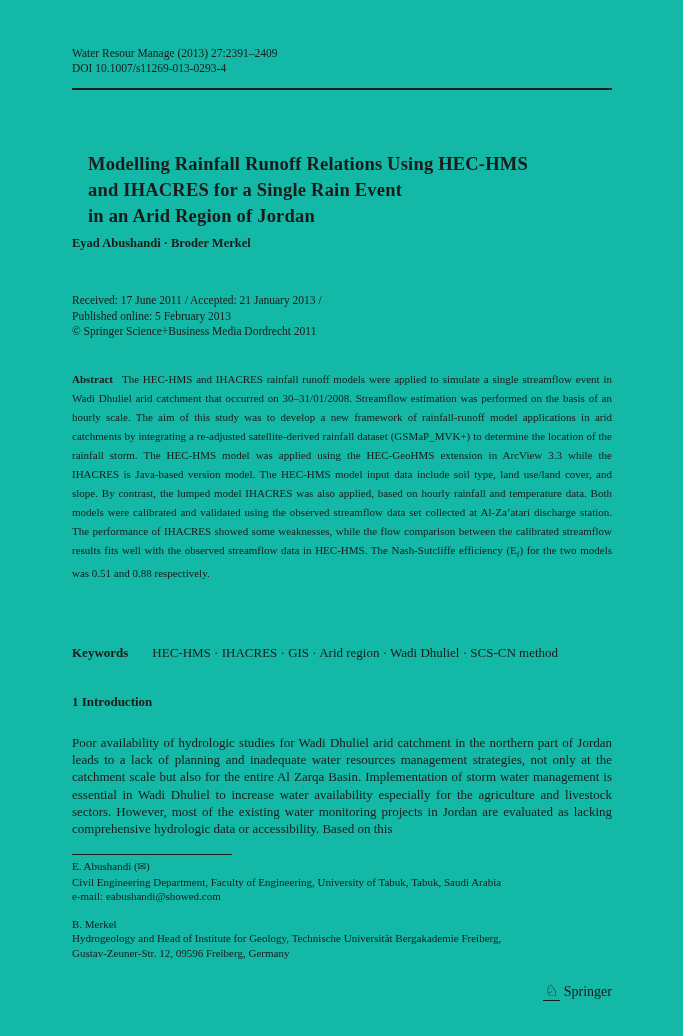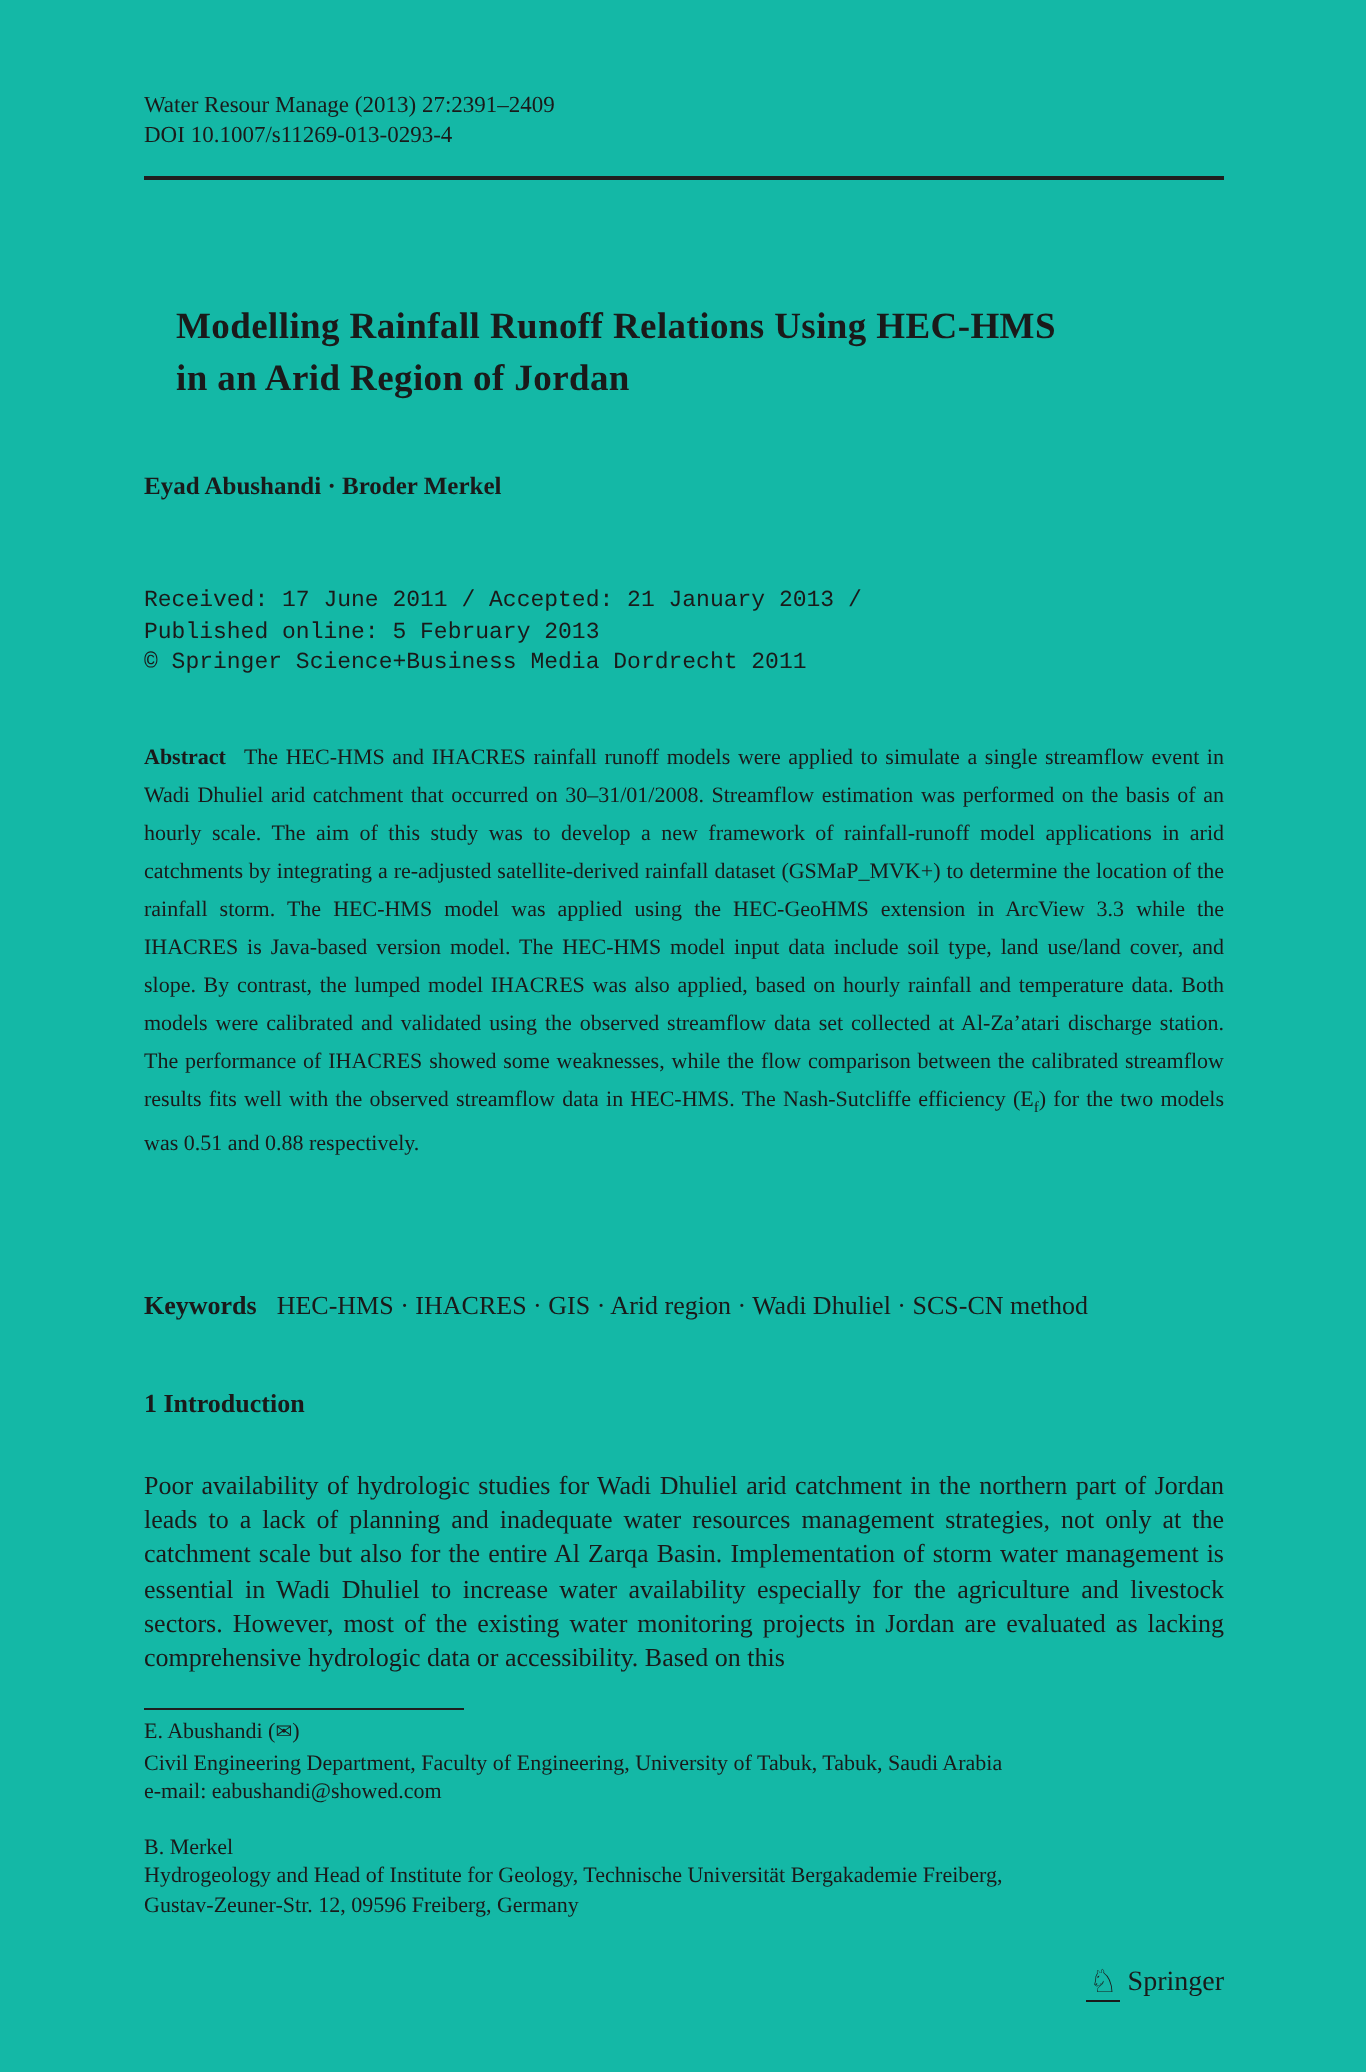--- a/index.html
+++ b/index.html
@@ -25,33 +25,33 @@
     margin: 16px; font-size: 18.5px; font-weight: bold; line-height: 26px;
     letter-spacing: 0.2px;
   }
   .title .tline { display: block; }
   .authors {
     position: absolute; left: 72px; top: 236px;
     font-size: 12.5px; font-weight: bold;
   }
   .received {
     position: absolute; left: 72px; top: 293px;
-    font-size: 11.5px; line-height: 15.5px; font-family: Liberation Mono, monospace;
+    font-size: 11.5px; line-height: 15.5px;
   }
   .abstract {
     position: absolute; left: 72px; top: 370px; width: 540px;
     margin: 0; font-size: 11px; line-height: 19px; text-align: justify;
   }
   .abstract .inline-heading { margin-right: 9px; }
   .abstract sub { font-size: 0.7em; }
   .keywords {
     position: absolute; left: 72px; top: 645px; width: 560px;
     margin: 0; font-size: 13px;
   }
-  .keywords .inline-heading { margin-right: 10px; }
+  .keywords .inline-heading { margin-right: 24px; }
   .section-heading {
     position: absolute; left: 72px; top: 694px;
     margin: 0; font-size: 13px; font-weight: bold;
   }
   .intro {
     position: absolute; left: 72px; top: 734px; width: 540px;
     margin: 0; font-size: 13px; line-height: 17.2px; text-align: justify;
   }
   .footnote-rule {
     position: absolute; left: 72px; top: 854px;
@@ -82,20 +82,21 @@
 
   <header class="journal-header">
     <div>Water Resour Manage (2013) 27:2391–2409</div>
     <div>DOI 10.1007/s11269-013-0293-4</div>
   </header>
 
   <div class="header-rule"></div>
 
   <h1 class="title">
     <span class="tline">Modelling Rainfall Runoff Relations Using HEC-HMS</span>
+    <span class="tline">and IHACRES for a Single Rain Event</span>
     <span class="tline">in an Arid Region of Jordan</span>
   </h1>
 
   <div class="authors">Eyad Abushandi · Broder Merkel</div>
 
   <div class="received">
     <div>Received: 17 June 2011 / Accepted: 21 January 2013 /</div>
     <div>Published online: 5 February 2013</div>
     <div>© Springer Science+Business Media Dordrecht 2011</div>
   </div>

